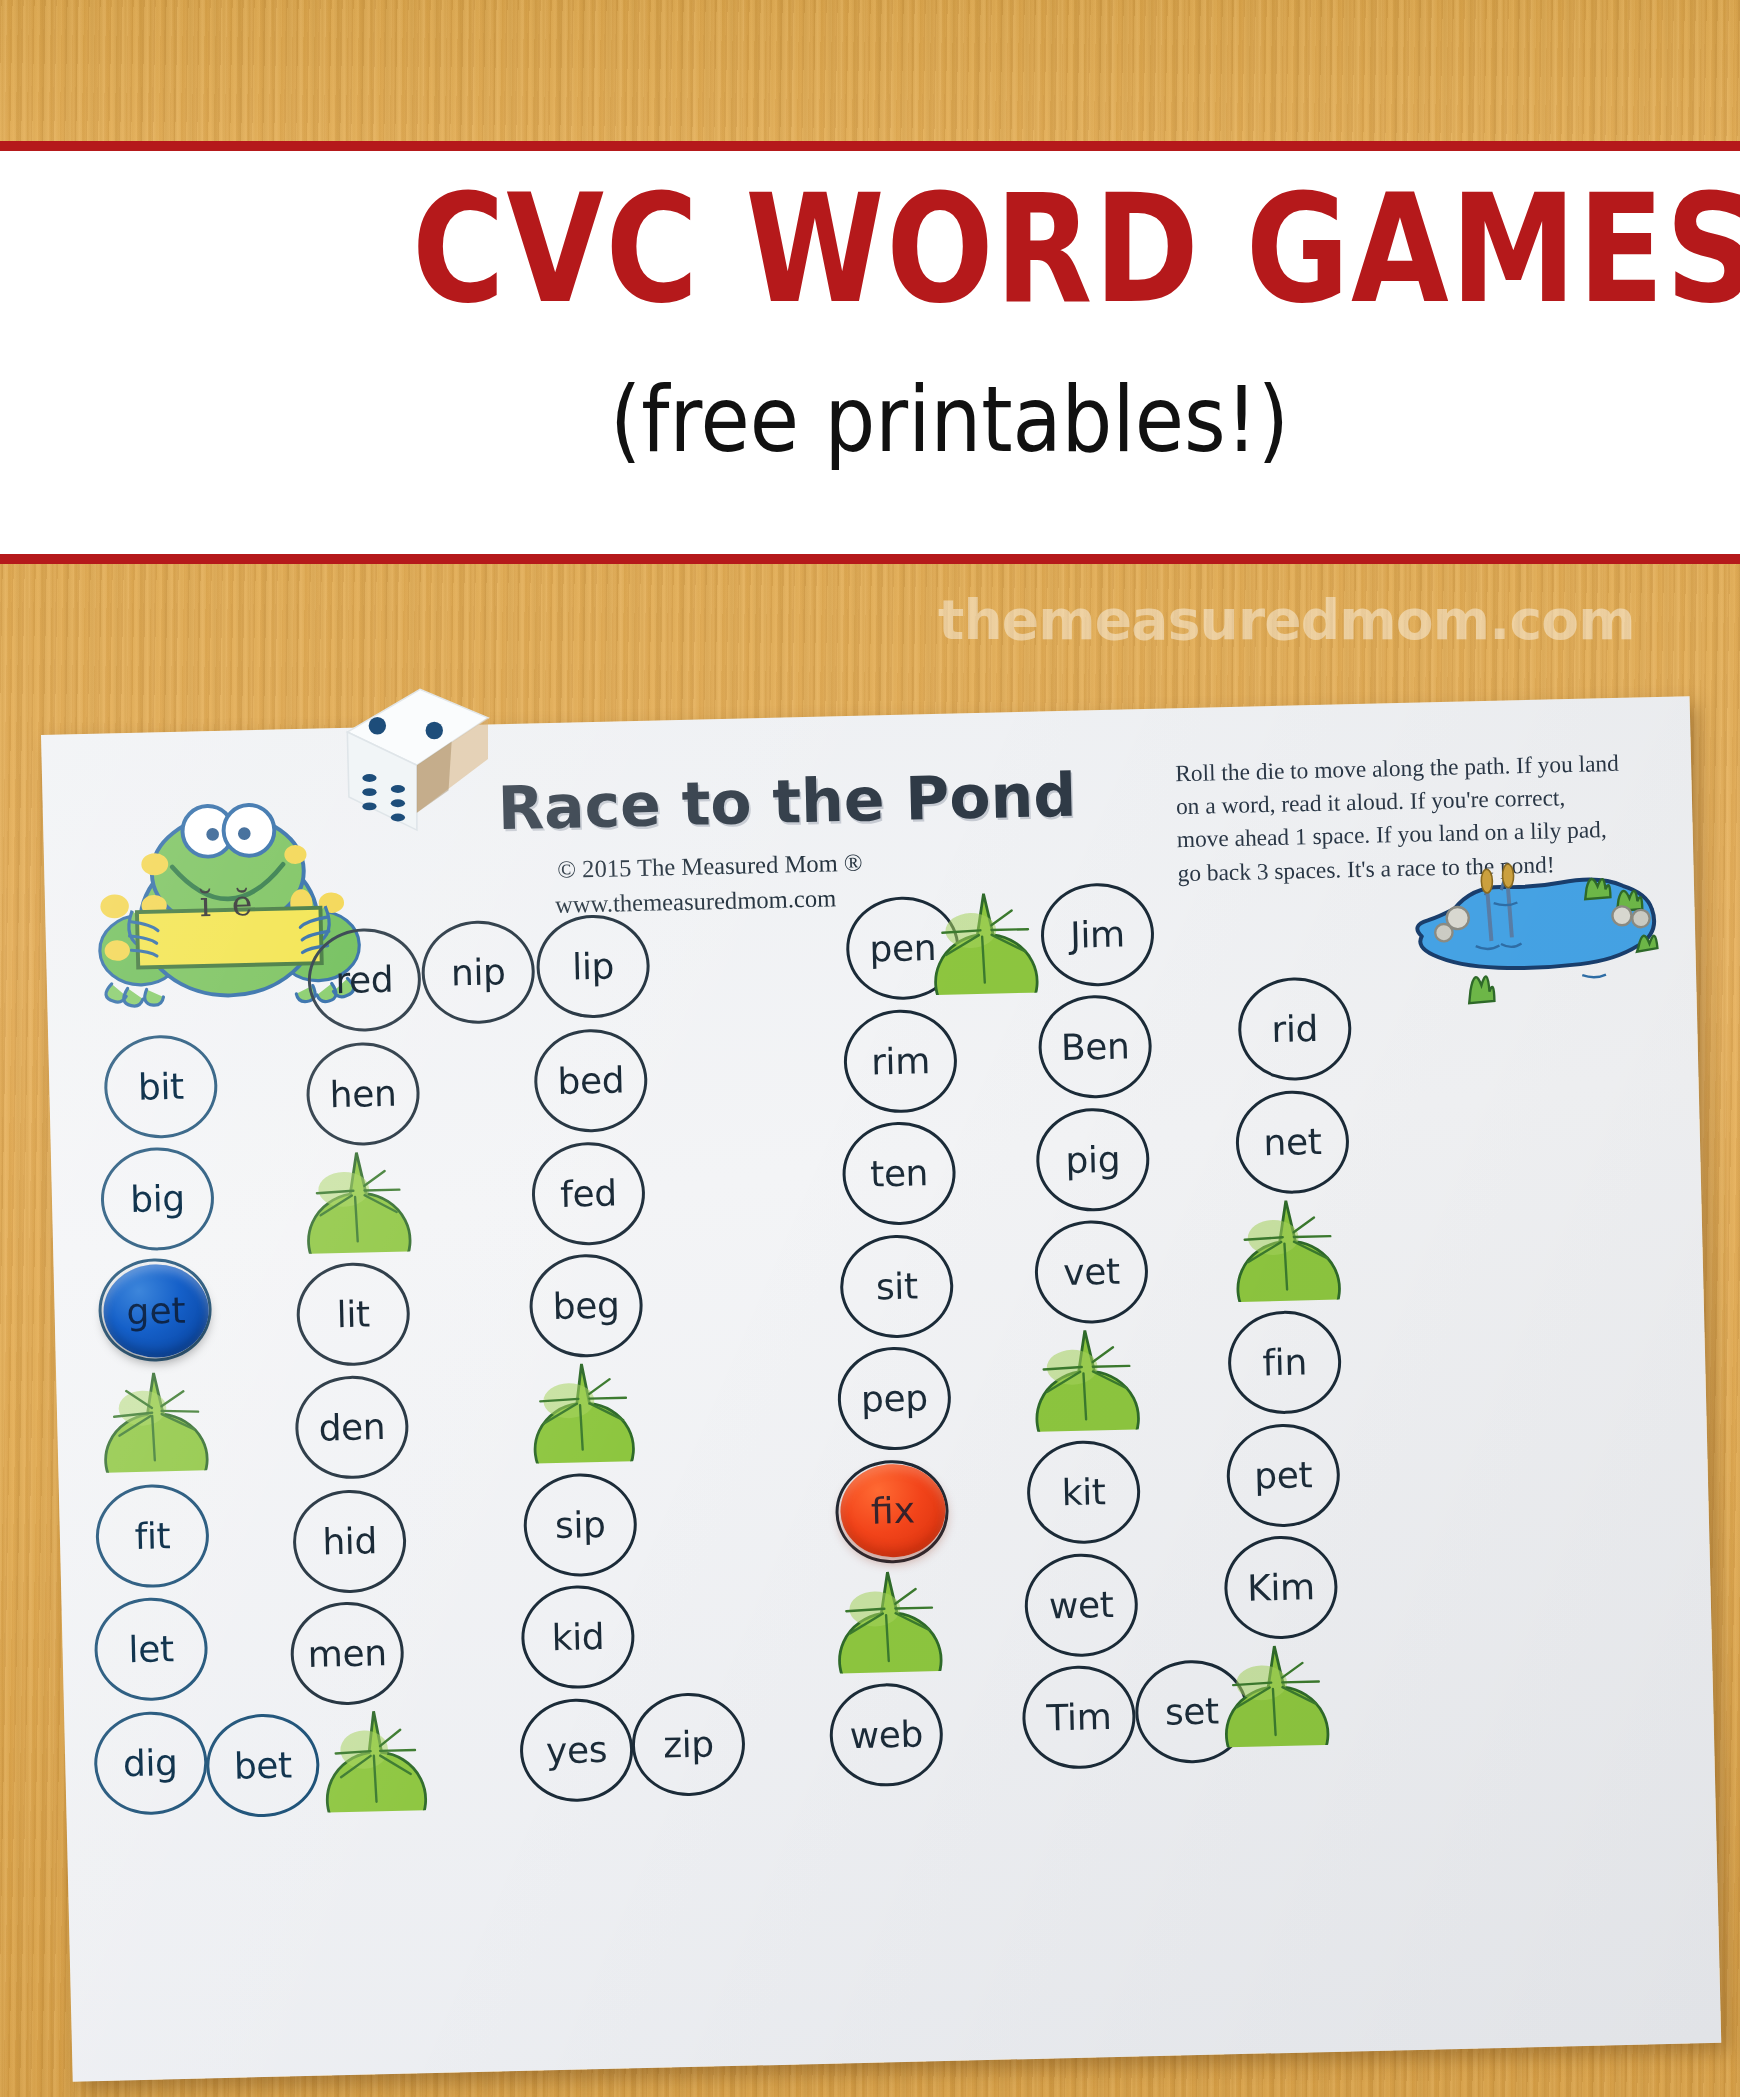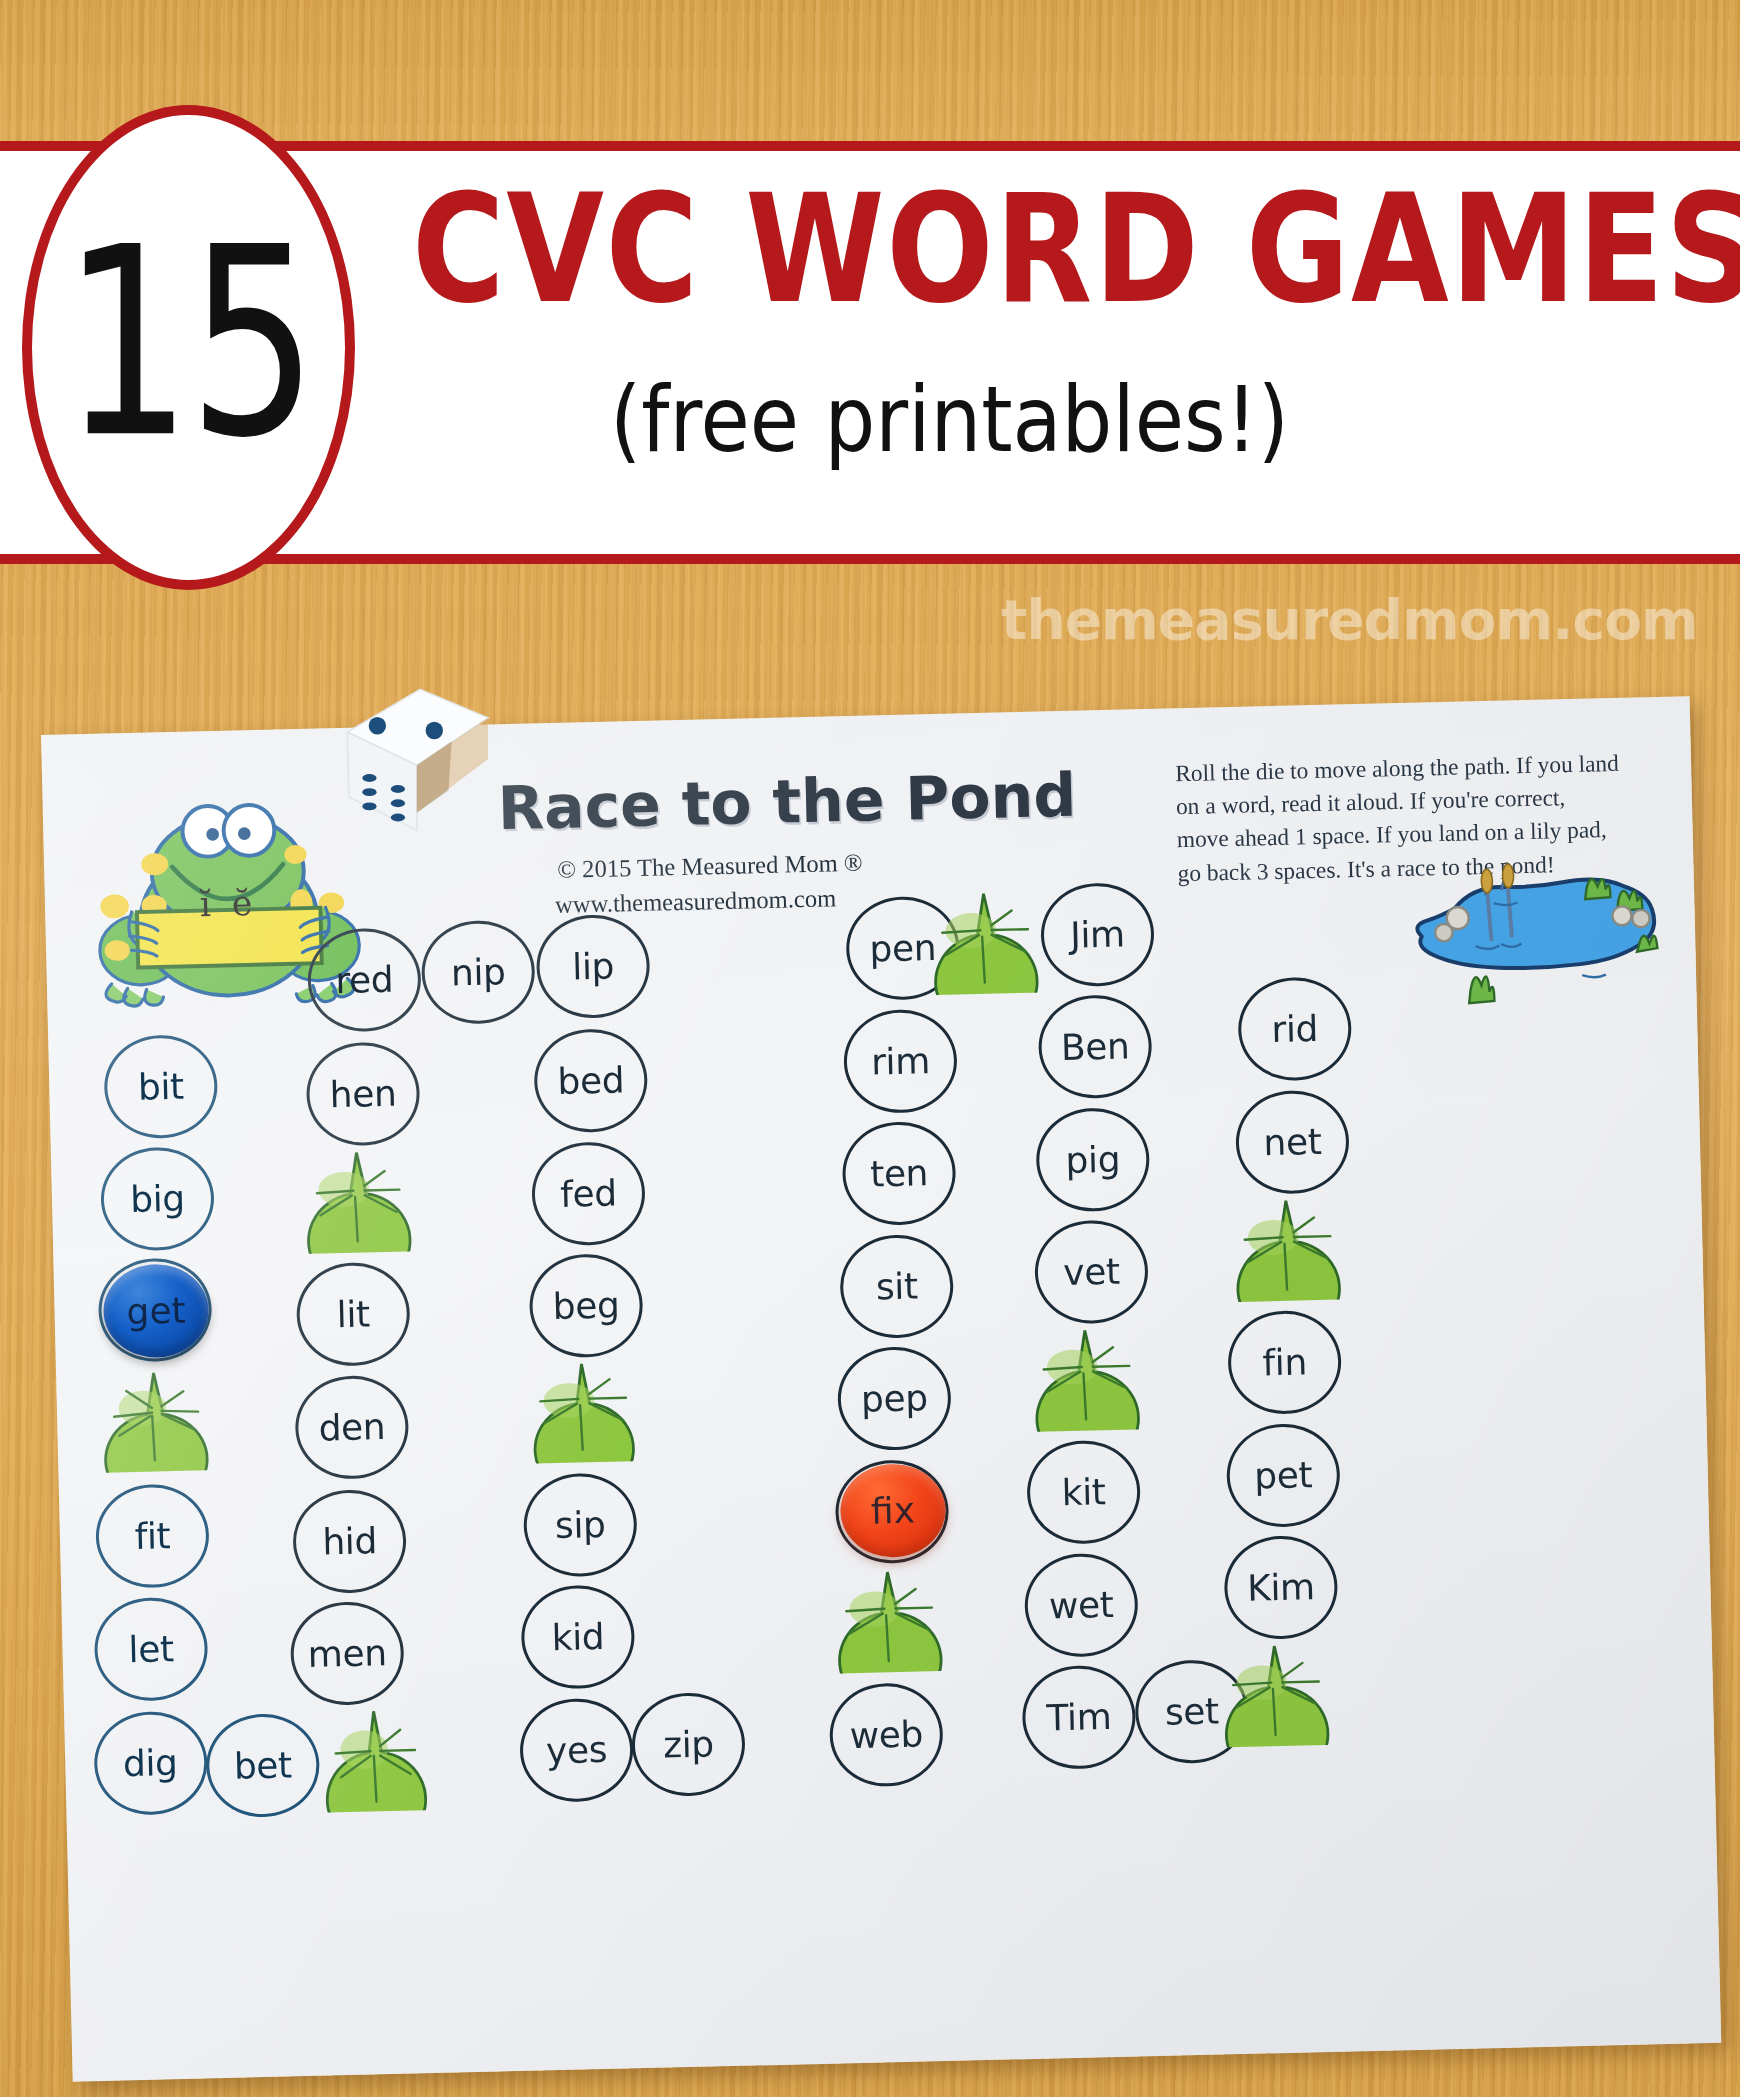--- a/index.html
+++ b/index.html
@@ -64,21 +64,21 @@
   #title-sub {
     position: absolute; left: 610px; top: 366px; z-index: 8;
     font-family: "DejaVu Sans", sans-serif;
     font-size: 87px; font-weight: 400;
     color: #111;
     transform: scaleX(0.92) scaleY(1.05);
     transform-origin: left top;
     white-space: nowrap;
   }
   #watermark {
-    position: absolute; left: 1001px; top: 588px; z-index: 6;
+    position: absolute; left: 938px; top: 588px; z-index: 6;
     font-family: "DejaVu Sans", sans-serif;
     font-size: 55px; font-weight: 700;
     color: rgba(255,255,255,0.42);
     letter-spacing: -0.8px;
     white-space: nowrap;
   }
 
   
   #sheet {
     position: absolute;
@@ -190,23 +190,20 @@
   #die { position: absolute; left: 341px; top: 672px; width: 166px; height: 166px; z-index: 9; }
 </style>
 </head>
 <body>
 
 <div id="page">
 
   <div id="watermark">themeasuredmom.com</div>
 
   <div id="banner"></div>
-  <div id="num-circle">
-    <span id="num-text">15</span>
-  </div>
   <div id="title-main">CVC WORD GAMES</div>
   <div id="title-sub">(free printables!)</div>
 
   <div id="sheet">
 
     <div id="sheet-title">Race to the Pond</div>
     <div id="sheet-copyright">© 2015 The Measured Mom ®</div>
     <div id="sheet-url">www.themeasuredmom.com</div>
     <div id="instructions">Roll the die to move along the path.  If you land on a word, read it aloud. If you're correct, move ahead 1 space.  If you land on a lily pad, go back 3 spaces.  It's a race to the pond!</div>
 

